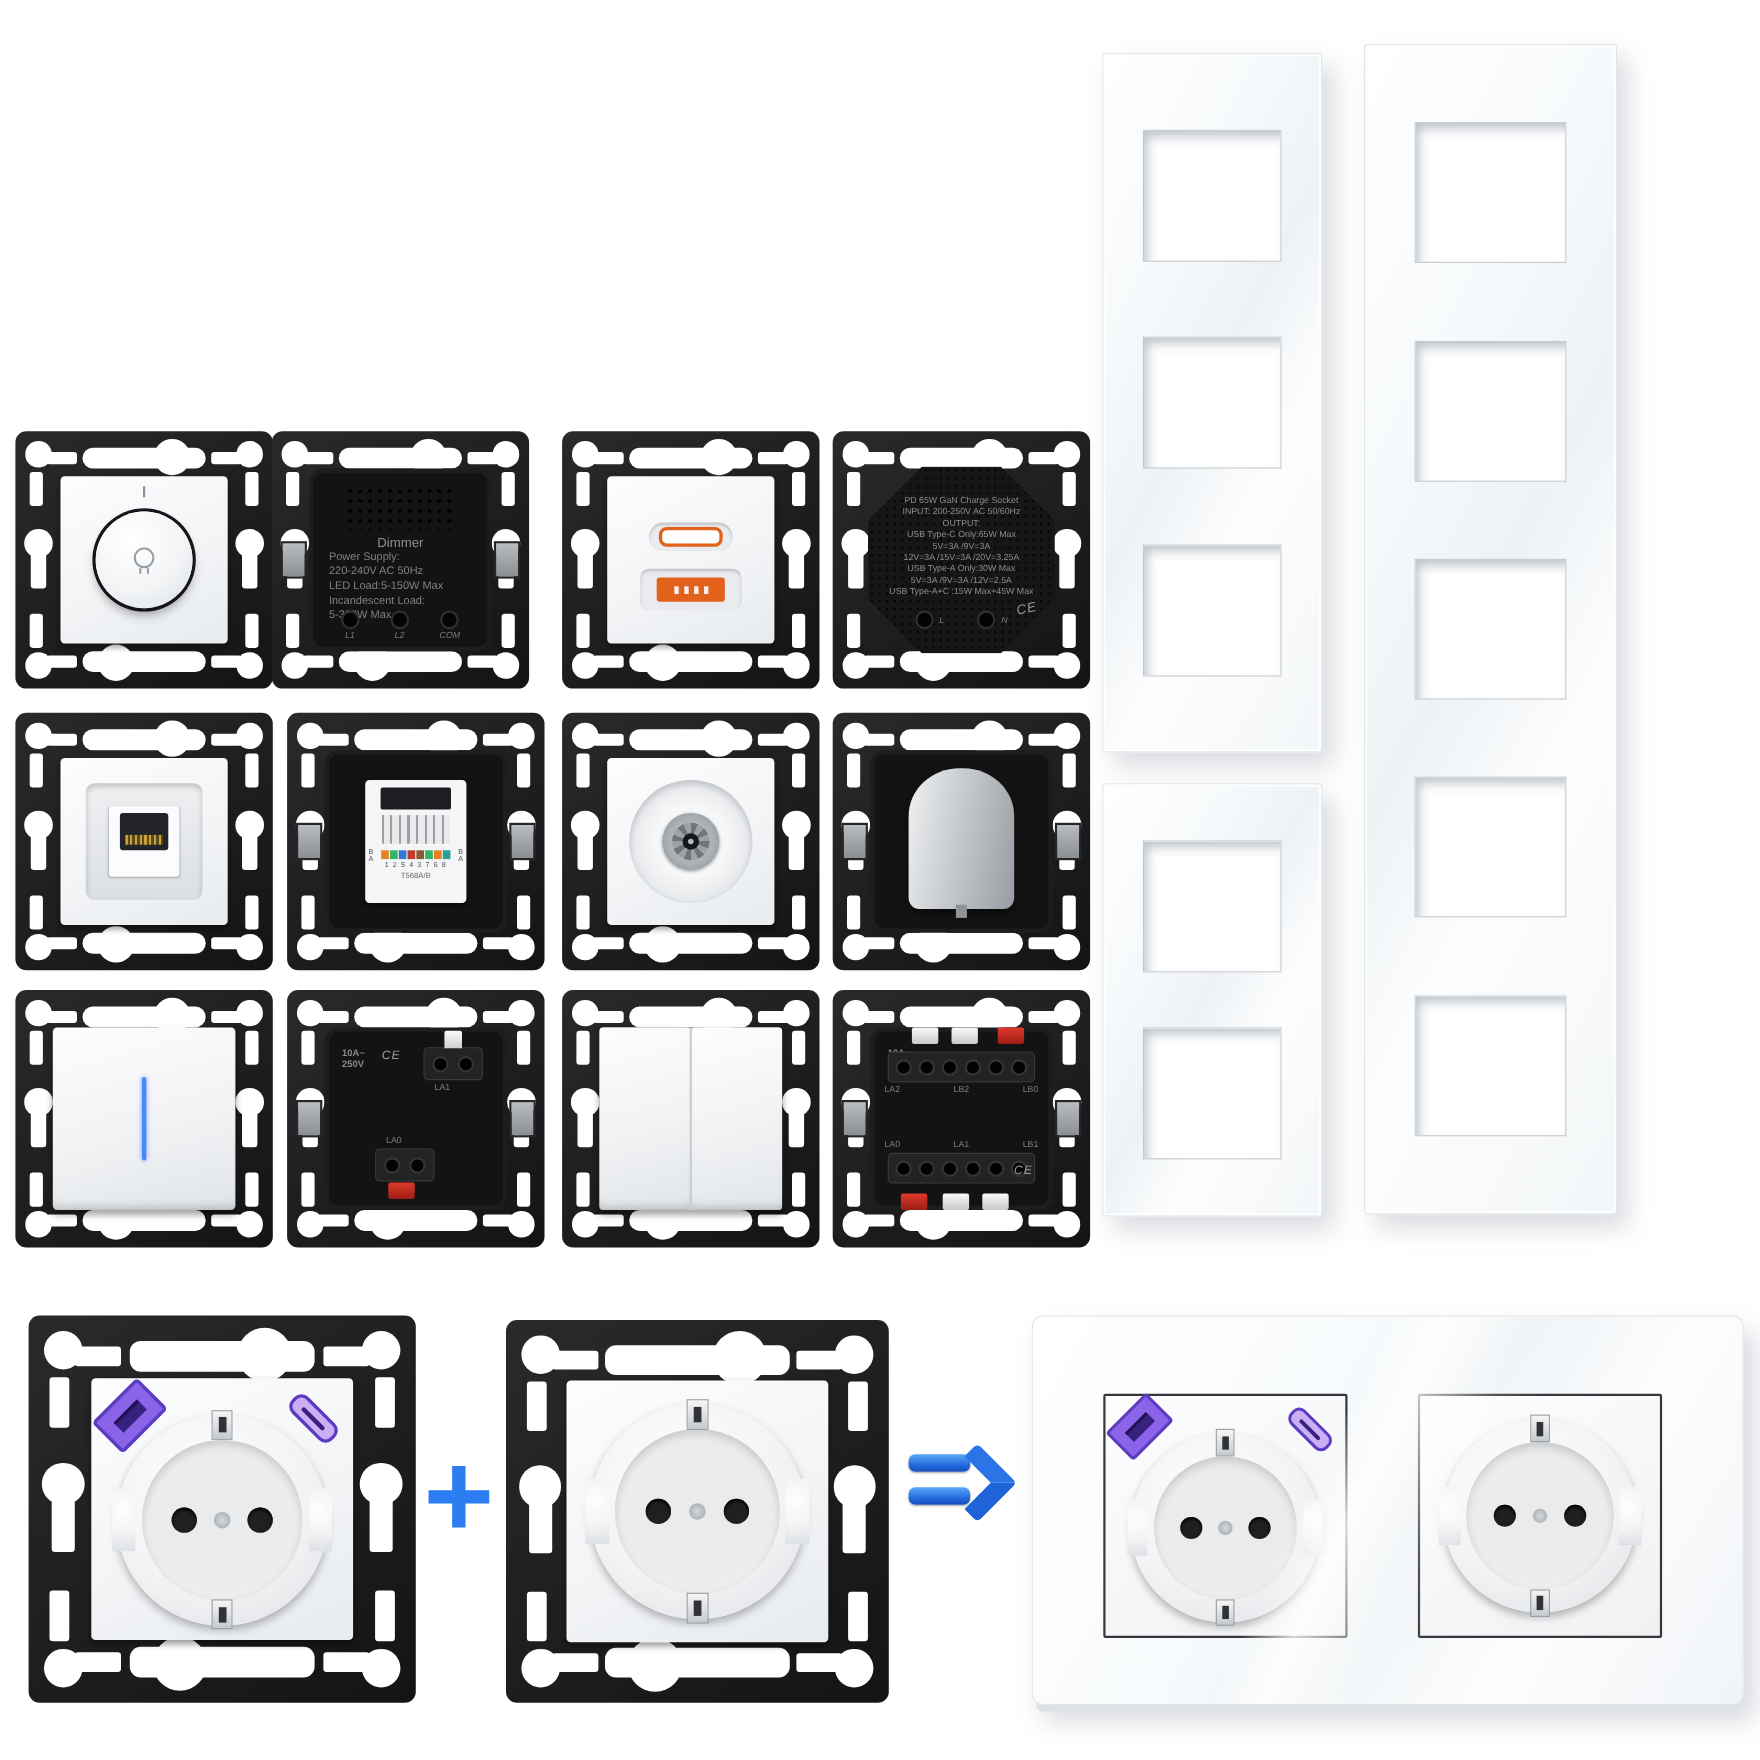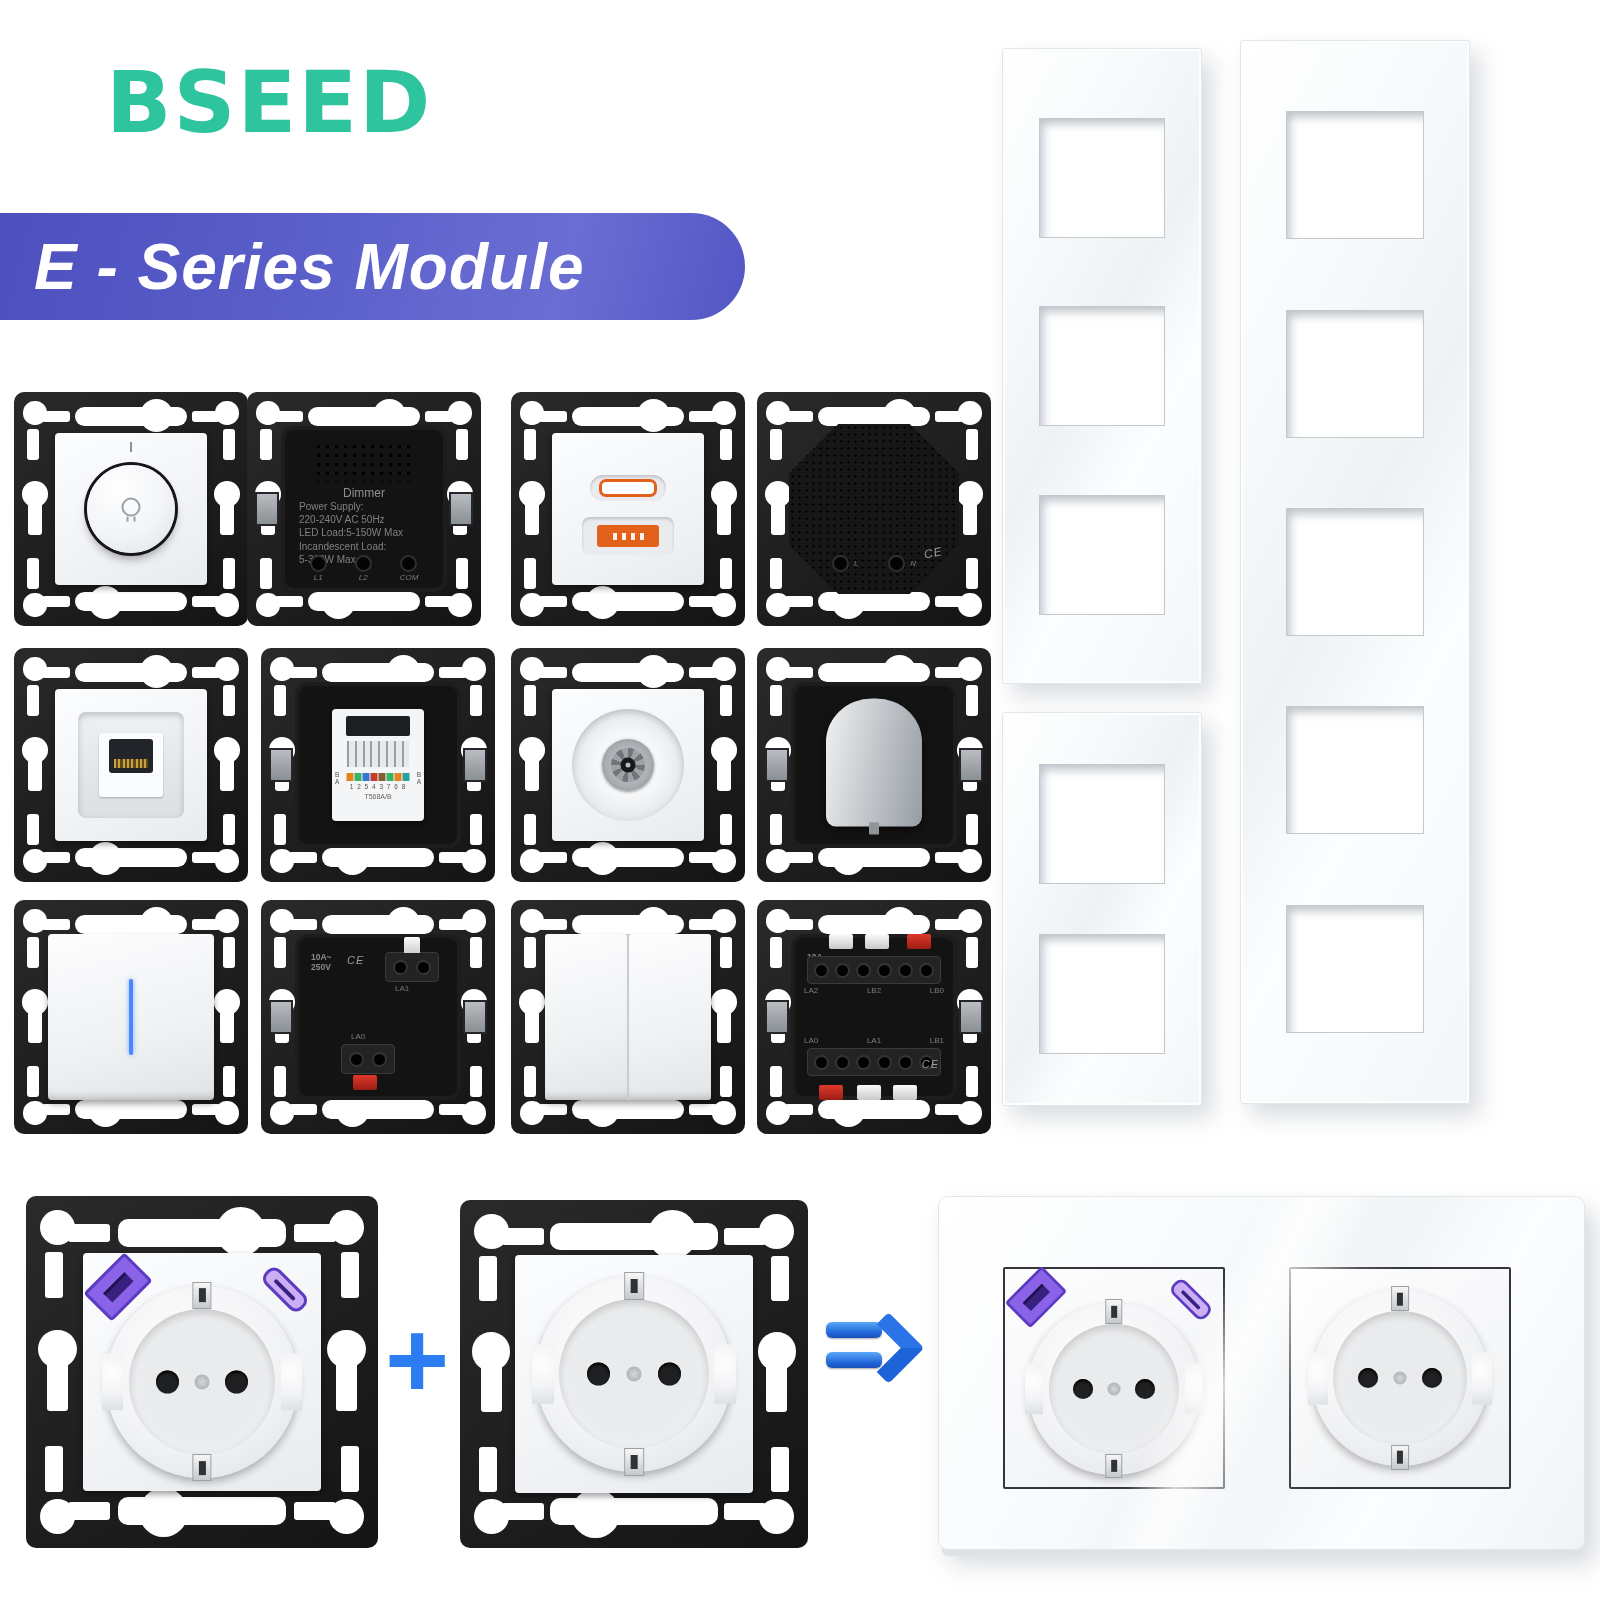--- a/index.html
+++ b/index.html
@@ -214,24 +214,20 @@
         border:2px solid #35363a;border-radius:2px;}
   .pplate.p1{left:64px;} .pplate.p2{left:350px;}
   .shine{position:absolute;inset:0;border-radius:10px;pointer-events:none;
         background:linear-gradient(115deg,transparent 40%,rgba(255,255,255,.8) 46%,rgba(255,255,255,.15) 56%,transparent 62%);}
 </style>
 </head>
 <body>
 
 <div class="canvas">
 
-  <div class="logo">BSEED</div>
-  <div class="banner">
-    <span class="banner-text">E - Series Module</span>
-  </div>
 
   <div class="tile" style="left:14px;top:392px">
     <div class="mount">
         <span class="cutout" style="left: 4%; top: 4%; width: 10%; height: 10%; border-radius: 50%;"></span>
         <span class="cutout" style="left: 86%; top: 4%; width: 10%; height: 10%; border-radius: 50%;"></span>
         <span class="cutout" style="left: 4%; top: 86%; width: 10%; height: 10%; border-radius: 50%;"></span>
         <span class="cutout" style="left: 86%; top: 86%; width: 10%; height: 10%; border-radius: 50%;"></span>
         <span class="cutout" style="left: 26%; top: 6.5%; width: 48%; height: 8%; border-radius: 10px;"></span>
         <span class="cutout" style="left: 54%; top: 3%; width: 14%; height: 14%; border-radius: 50%;"></span>
         <span class="cutout" style="left: 26%; top: 85.5%; width: 48%; height: 8%; border-radius: 10px;"></span>
@@ -363,20 +359,29 @@
         <span class="cutout" style="left: 89.5%; top: 16%; width: 5%; height: 13%; border-radius: 3px;"></span>
         <span class="cutout" style="left: 5.5%; top: 71%; width: 5%; height: 13%; border-radius: 3px;"></span>
         <span class="cutout" style="left: 89.5%; top: 71%; width: 5%; height: 13%; border-radius: 3px;"></span>
         <span class="cutout" style="left: 3.5%; top: 38%; width: 11%; height: 11%; border-radius: 50%;"></span>
         <span class="cutout" style="left: 6%; top: 46%; width: 6%; height: 15%; border-radius: 3px;"></span>
         <span class="cutout" style="left: 85.5%; top: 38%; width: 11%; height: 11%; border-radius: 50%;"></span>
         <span class="cutout" style="left: 88%; top: 46%; width: 6%; height: 15%; border-radius: 3px;"></span>
       </div>
     <div class="octagon">
       <div class="dots"></div>
+      <div class="usb-specs prewrap">PD 65W GaN Charge Socket
+INPUT: 200-250V AC 50/60Hz
+OUTPUT:
+USB Type-C Only:65W Max
+5V=3A /9V=3A
+12V=3A /15V=3A /20V=3.25A
+USB Type-A Only:30W Max
+5V=3A /9V=3A /12V=2.5A
+USB Type-A+C :15W Max+45W Max</div>
       <div class="usb-terms">
         <span class="term">
             <i class="thole"></i>
             <em class="tlabel">L</em>
           </span>
         <span class="term">
             <i class="thole"></i>
             <em class="tlabel">N</em>
           </span>
       </div>

